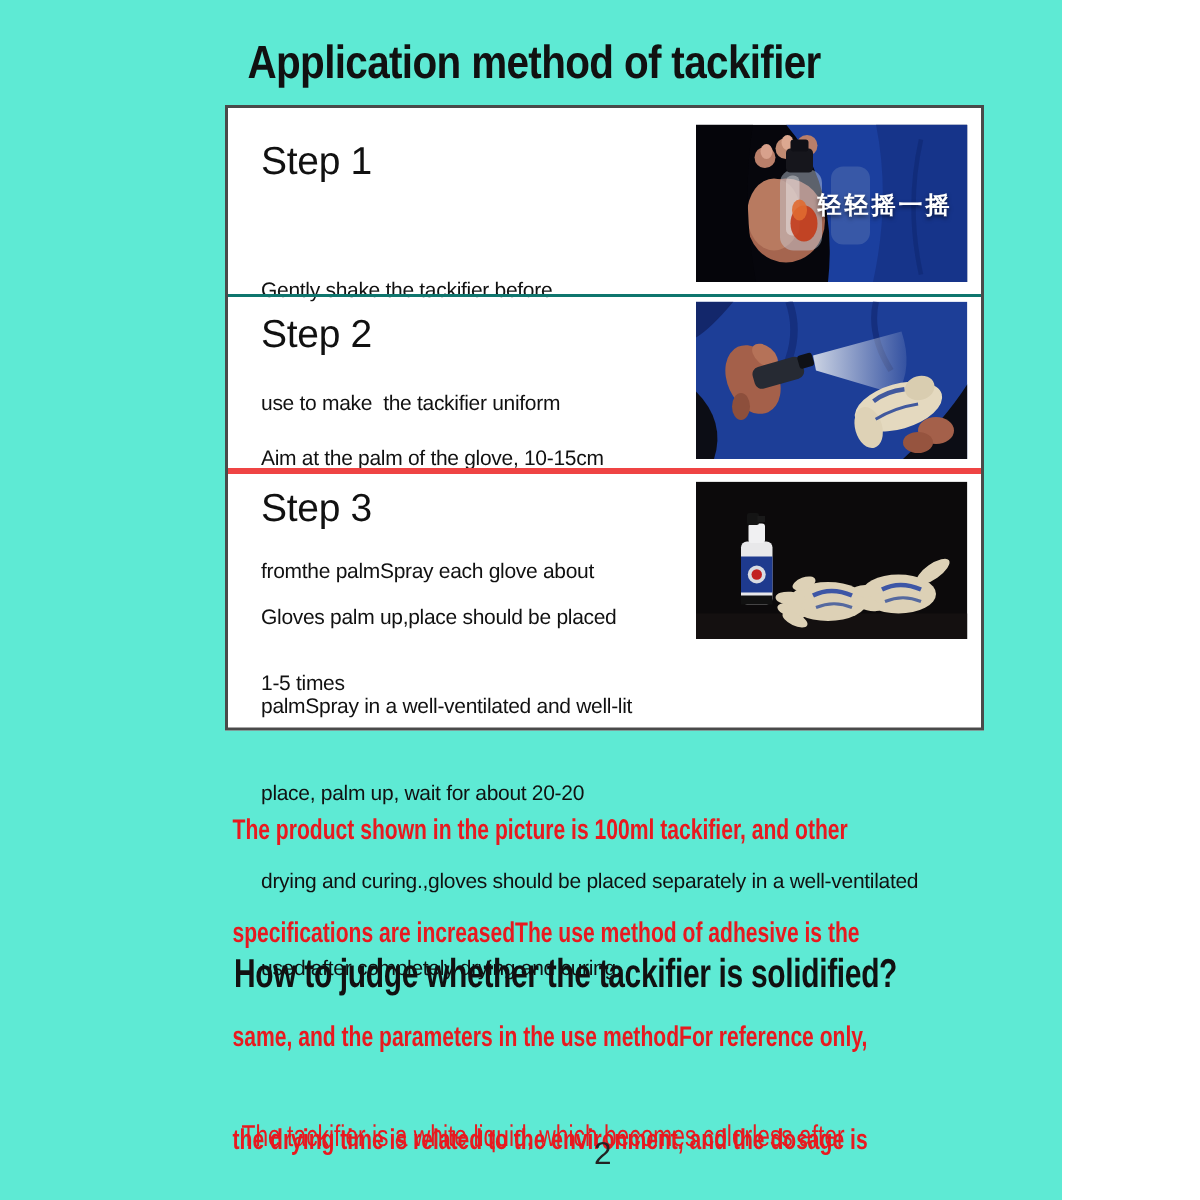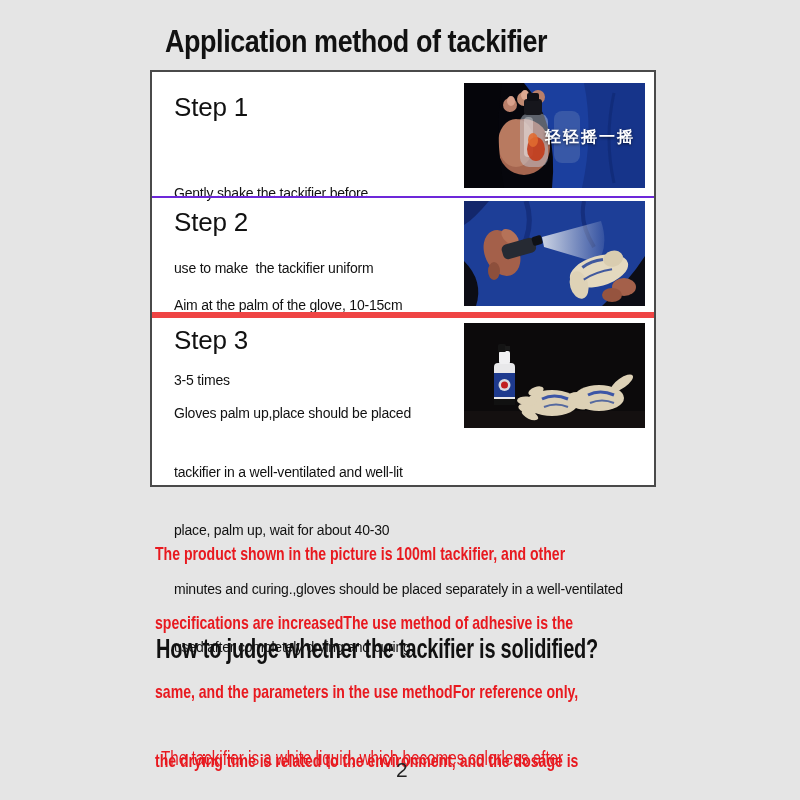--- a/index.html
+++ b/index.html
@@ -1,28 +1,28 @@
 <!DOCTYPE html>
 <html><head>
 <meta charset="utf-8">
 <style>
   * { margin:0; padding:0; box-sizing:border-box; }
   html,body { width:800px; height:800px; background:#ffffff;
     font-family:"Liberation Sans","DejaVu Sans",sans-serif; color:#111; }
-  .page { position:relative; width:800px; height:800px; background:#e5e5e5; overflow:hidden; }
+  .page { position:relative; width:708px; height:800px; background:#5eead4; overflow:hidden; }
 
   .page-title { position:absolute; left:165px; top:24px; font-size:31px; font-weight:700;
     letter-spacing:-0.5px; white-space:nowrap; transform:scaleX(0.87); transform-origin:0 0; }
 
   .steps-box { position:absolute; left:150px; top:70px; width:506px; height:417px;
     border:2px solid #4a4a4a; background:#fff; }
   .step { position:relative; padding-left:22px; }
   .step-1 { height:124px; }
-  .step-2 { height:116px; border-top:2px solid #6d28d9; }
-  .step-3 { height:173px; border-top:6px solid #ef4444; }
+  .step-2 { height:116px; border-top:2px solid #0f766e; }
+  .step-3 { height:173px; border-top:4px solid #ef4444; }
   .step h2 { font-size:26px; font-weight:400; letter-spacing:-0.2px; }
   .step-1 h2 { padding-top:20px; }
   .step-2 h2 { padding-top:9px; }
   .step-3 h2 { padding-top:7px; }
   .step .body { margin-top:8px; font-size:14px; line-height:25px; letter-spacing:-0.2px; white-space:pre; }
   .step-2 .body { margin-top:5px; }
   .step-3 .body { margin-top:9px; font-size:14px; line-height:19.5px; letter-spacing:-0.2px; }
 
   .photo { position:absolute; right:9px; width:181px; height:105px; overflow:hidden; }
   .step-1 .photo { top:11px; }
@@ -110,21 +110,22 @@
             <path d="M120,62 Q130,58 142,60" stroke="#41599e" stroke-width="3" fill="none"></path>
             <path d="M118,74 Q132,70 148,72" stroke="#41599e" stroke-width="2" fill="none"></path>
           </g>
           <ellipse cx="160" cy="86" rx="12" ry="9" fill="#a4604a"></ellipse>
           <ellipse cx="148" cy="94" rx="10" ry="7" fill="#96543f"></ellipse>
         </svg>
       </div>
       <h2>Step 2</h2>
       <div class="body">
         <div>Aim at the palm of the glove, 10-15cm</div>
-        <div>3-5 times</div>
+        <div>fromthe palmSpray each glove about</div>
+        <div>1-5 times</div>
       </div>
     </section>
 
     <section class="step step-3">
       <div class="photo">
         <svg viewBox="0 0 181 105" width="181" height="105">
           <rect width="181" height="105" fill="#0c0a0b"></rect>
           <rect y="88" width="181" height="17" fill="#141010"></rect>
           <rect x="30" y="40" width="21" height="42" rx="4" fill="#e8e8ea"></rect>
           <rect x="30" y="50" width="21" height="24" fill="#1e3a8e"></rect>
@@ -147,23 +148,23 @@
           </g>
           <path d="M78,76 Q90,70 104,76" stroke="#3d56a6" stroke-width="3" fill="none"></path>
           <path d="M80,84 Q92,79 104,84" stroke="#55699f" stroke-width="2" fill="none"></path>
           <path d="M124,72 Q136,66 150,72" stroke="#3d56a6" stroke-width="3" fill="none"></path>
           <path d="M126,80 Q138,75 150,80" stroke="#55699f" stroke-width="2" fill="none"></path>
         </svg>
       </div>
       <h2>Step 3</h2>
       <div class="body">
         <div>Gloves palm up,place should be placed</div>
-        <div>tackifier in a well-ventilated and well-lit</div>
-        <div>place, palm up, wait for about 40-30</div>
-        <div>minutes and curing.,gloves should be placed separately in a well-ventilated</div>
+        <div>palmSpray in a well-ventilated and well-lit</div>
+        <div>place, palm up, wait for about 20-20</div>
+        <div>drying and curing.,gloves should be placed separately in a well-ventilated</div>
         <div>used after completely drying and curing.</div>
       </div>
     </section>
   </div>
 
   <div class="spec-note accent-red" style="color: rgb(232, 25, 31);">
     <div>The product shown in the picture is 100ml tackifier, and other</div>
     <div>specifications are increasedThe use method of adhesive is the</div>
     <div>same, and the parameters in the use methodFor reference only,</div>
     <div>the drying time is related to the environment, and the dosage is</div>

